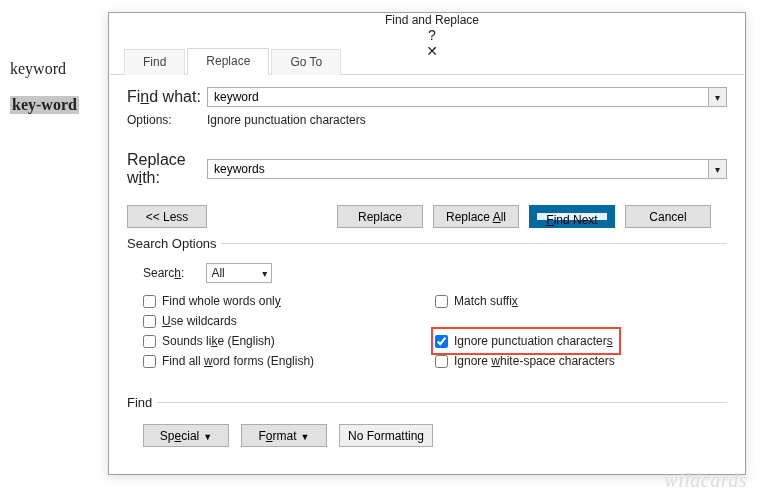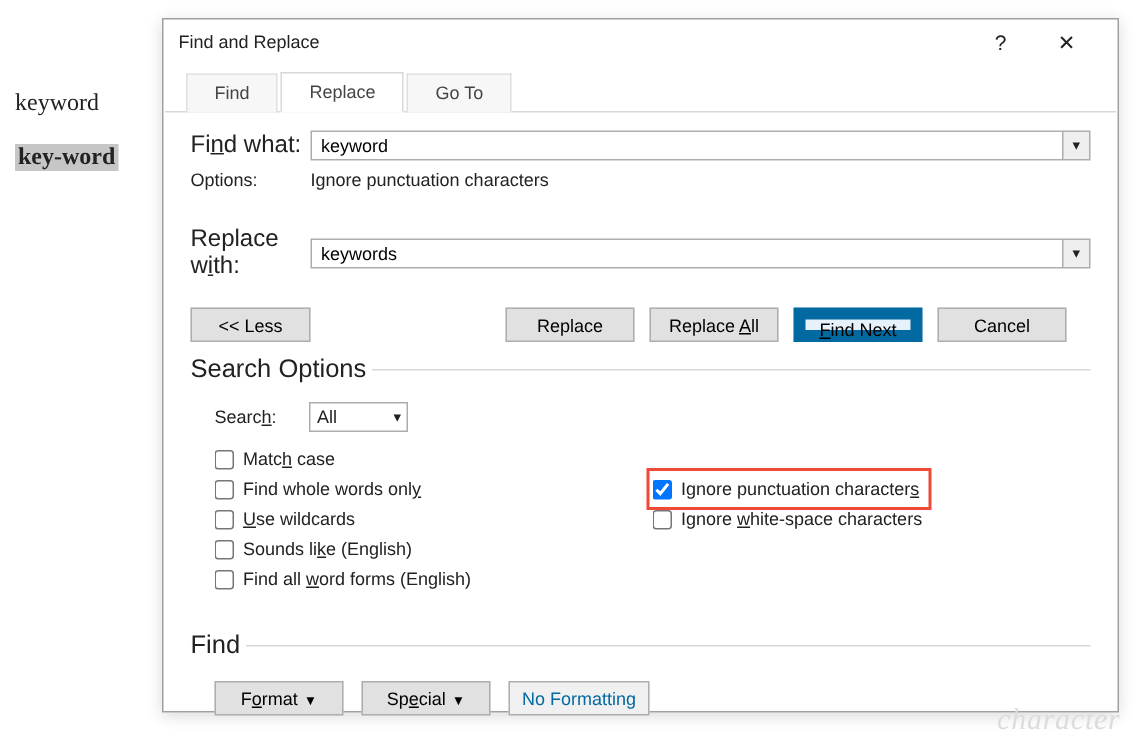--- a/index.html
+++ b/index.html
@@ -35,22 +35,23 @@
     width: 638px;
     height: 463px;
     border: 1px solid #a0a0a0;
     background: #fff;
     box-shadow: 0 2px 10px rgba(0,0,0,0.15);
   }
   .titlebar {
     height: 30px;
     display: flex;
     align-items: center;
-    padding: 0 12px 0 10px;
+    padding: 0 0 0 10px;
     border-bottom: 0;
+    flex-direction: column;
   }
   .titlebar .title { flex: 1; font-size: 12px; }
   .titlebar .ctl {
     width: 44px; height: 30px;
     display: flex; align-items: center; justify-content: center;
     font-size: 14px;
   }
   .tabs {
     display: flex;
     padding: 4px 14px 0 14px;
@@ -123,34 +124,34 @@
   .btn {
     min-width: 86px;
     height: 23px;
     border: 1px solid #adadad;
     background: #e1e1e1;
     font-size: 12px;
     font-family: inherit;
     padding: 0 8px;
     cursor: pointer;
   }
-  .btn:disabled { color:#0369a1; background:#f0f0f0; cursor:default; }
+  .btn:disabled { color:#000000; background:#f0f0f0; cursor:default; }
   .btn.default {
     border: 8px solid #0369a1;
     background: #e5f1fb;
   }
   .less-btn { margin-right: auto; min-width:80px;}
   fieldset.group {
     border: none;
     border-top: 1px solid #d8d8d8;
     padding: 8px 0 0 0;
     margin: 0 0 8px 0;
   }
   fieldset.group > legend {
-    font-size: 17px;
+    font-size: 13px;
     padding: 0 4px 0 0;
   }
   .search-line {
     display: flex; align-items: center; gap:22px;
     padding: 4px 4px 8px 16px;
   }
   .sel {
     border:1px solid #adadad;
     height: 20px; width: 66px;
     display:flex; align-items:center; padding:0 4px;
@@ -250,61 +251,61 @@
         <span>Searc<u class="al">h</u>:</span>
         <div class="sel">
           <span>All</span>
           <span class="arrow">▾</span>
         </div>
       </div>
       <div class="cols">
         <div class="col">
           <label class="chk">
               <input type="checkbox" style="">
-              <span>Matc<u class="al">h</u> case</span>
-            </label>
-          <label class="chk">
-              <input type="checkbox" style="">
               <span>Find whole words onl<u class="al">y</u></span>
             </label>
           <label class="chk">
               <input type="checkbox" style="">
               <span><u class="al">U</u>se wildcards</span>
             </label>
           <label class="chk">
               <input type="checkbox" style="">
               <span>Sounds li<u class="al">k</u>e (English)</span>
             </label>
           <label class="chk">
               <input type="checkbox" style="">
               <span>Find all <u class="al">w</u>ord forms (English)</span>
             </label>
         </div>
         <div class="col">
+          <label class="chk">
+              <input type="checkbox" style="">
+              <span>Match suffi<u class="al">x</u></span>
+            </label>
           <div style="height:20px"></div>
           <div class="highlight">
             <label class="chk">
                 <input type="checkbox" checked="" style="">
                 <span>Ignore punctuation character<u class="al">s</u></span>
               </label>
           </div>
           <label class="chk">
               <input type="checkbox" style="">
               <span>Ignore <u class="al">w</u>hite-space characters</span>
             </label>
         </div>
       </div>
     </fieldset>
 
     <div style="height:16px"></div>
 
     <fieldset class="group">
       <legend>Find</legend>
       <div class="bottom-btns">
+        <button class="btn"><span>Sp<u class="al">e</u>cial</span><span class="caret">▼</span></button>
         <button class="btn"><span>F<u class="al">o</u>rmat</span><span class="caret">▼</span></button>
-        <button class="btn"><span>Sp<u class="al">e</u>cial</span><span class="caret">▼</span></button>
         <button class="btn" disabled="">No Formatting</button>
       </div>
     </fieldset>
   </div>
 </div>
 
-<div class="watermark">character</div>
+<div class="watermark">wildcards</div>
 
 </body></html>

